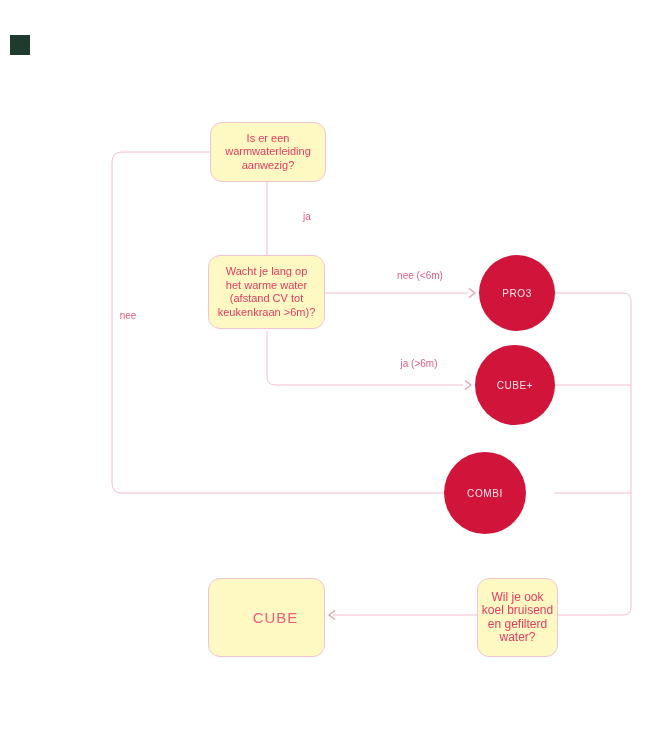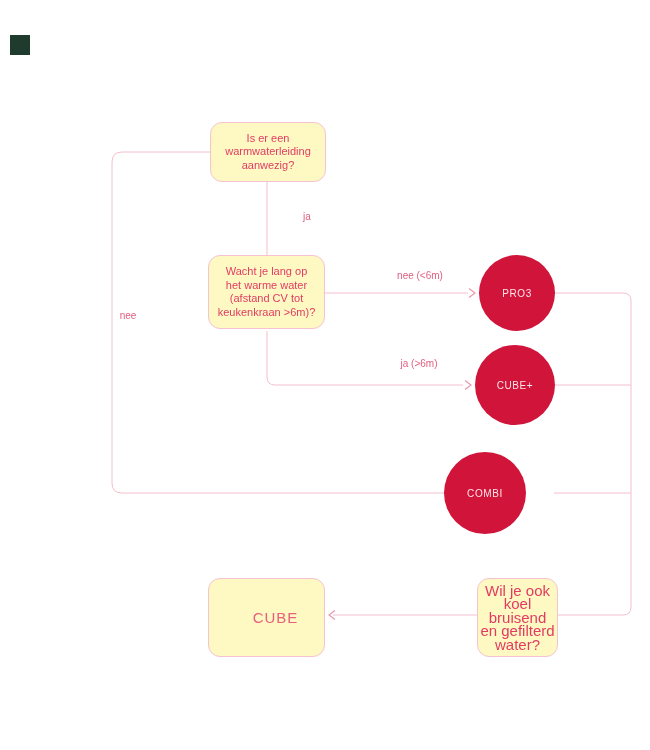--- a/index.html
+++ b/index.html
@@ -12,21 +12,21 @@
   }
   .wires{position:absolute;left:0;top:0;width:650px;height:750px;}
   .qbox{
     position:absolute;border:1px solid #f5c3d0;border-radius:12px;background:#fef9c3;
     display:flex;align-items:center;justify-content:center;text-align:center;
     color:#e23b63;font-size:11px;line-height:13.5px;white-space:pre-line;
     box-sizing:border-box;
   }
   .qbox.q1{left:210px;top:122px;width:116px;height:60px;}
   .qbox.q2{left:208px;top:255px;width:117px;height:74px;}
-  .qbox.q3{left:477px;top:578px;width:81px;height:79px;font-size:15px;}
+  .qbox.q3{left:477px;top:578px;width:81px;height:79px;font-size:12px;}
   .qbox.cube{left:208px;top:578px;width:117px;height:79px;
     color:#e7607c;font-size:15px;letter-spacing:1px;padding-left:18px;}
   .circle{
     position:absolute;border-radius:50%;background:#d0143a;color:#fce4ea;
     display:flex;align-items:center;justify-content:center;text-align:center;
     font-size:10px;letter-spacing:0.6px;
   }
   .circle.pro3{left:479px;top:255px;width:76px;height:76px;}
   .circle.combiplus{left:475px;top:345px;width:80px;height:80px;}
   .circle.combi{left:444px;top:452px;width:82px;height:82px;}

